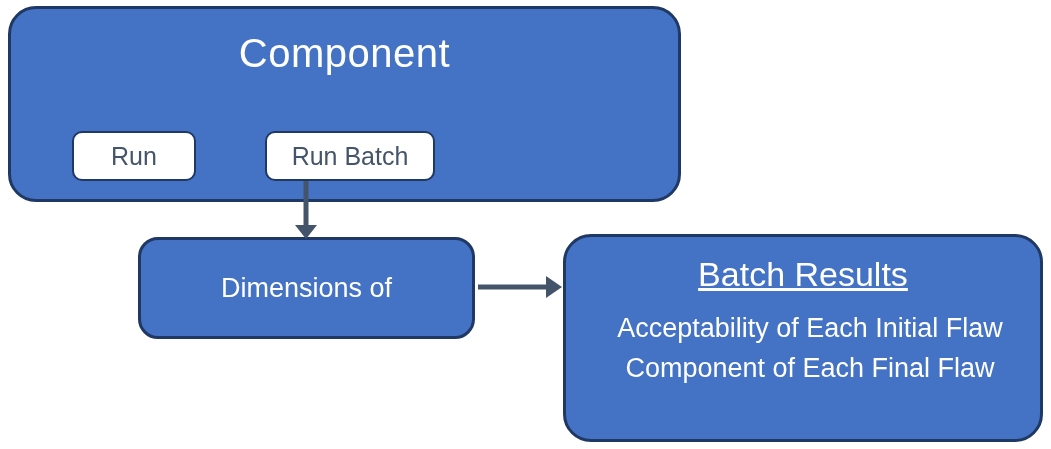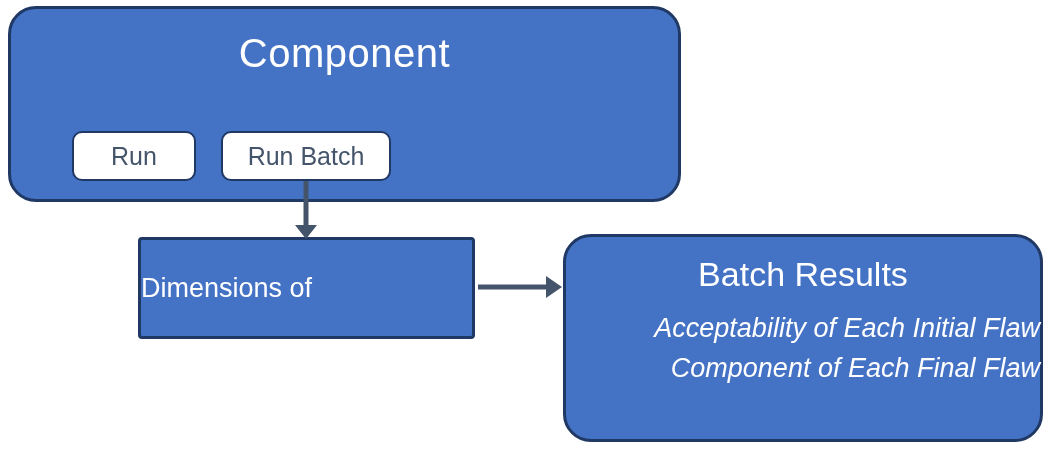--- a/index.html
+++ b/index.html
@@ -52,54 +52,54 @@
     font-size: 25px;
     font-family: inherit;
     display: flex;
     align-items: center;
     justify-content: center;
     padding: 0;
     cursor: pointer;
     box-sizing: border-box;
   }
   .btn-run { width: 124px; }
-  .btn-run-batch { width: 170px; }
+  .btn-run-batch { width: 170px; margin-left: 44px; }
   .btn-run-solver { width: 192px; }
   .flaws-box {
     left: 138px;
     top: 237px;
     width: 337px;
     height: 102px;
-    border-radius: 4px;
+    border-radius: 20px;
     display: flex;
     flex-direction: column;
-    align-items: flex-start;
+    align-items: center;
     justify-content: center;
     font-size: 27px;
     line-height: 39px;
     text-align: center;
   }
   .results-box {
     left: 563px;
     top: 234px;
     width: 480px;
     height: 208px;
     border-radius: 28px;
   }
   .results-title {
     margin-top: 18px;
     text-align: center;
     font-size: 34px;
+    text-decoration: underline;
   }
   .results-body {
     margin: 14px 0 0 14px;
     font-size: 27px;
     line-height: 40px;
-    text-align: right;
-    font-style: italic;
+    text-align: center;
   }
   .arrows {
     position: absolute;
     left: 0;
     top: 0;
     width: 1051px;
     height: 449px;
     pointer-events: none;
   }
   .arrows line {

